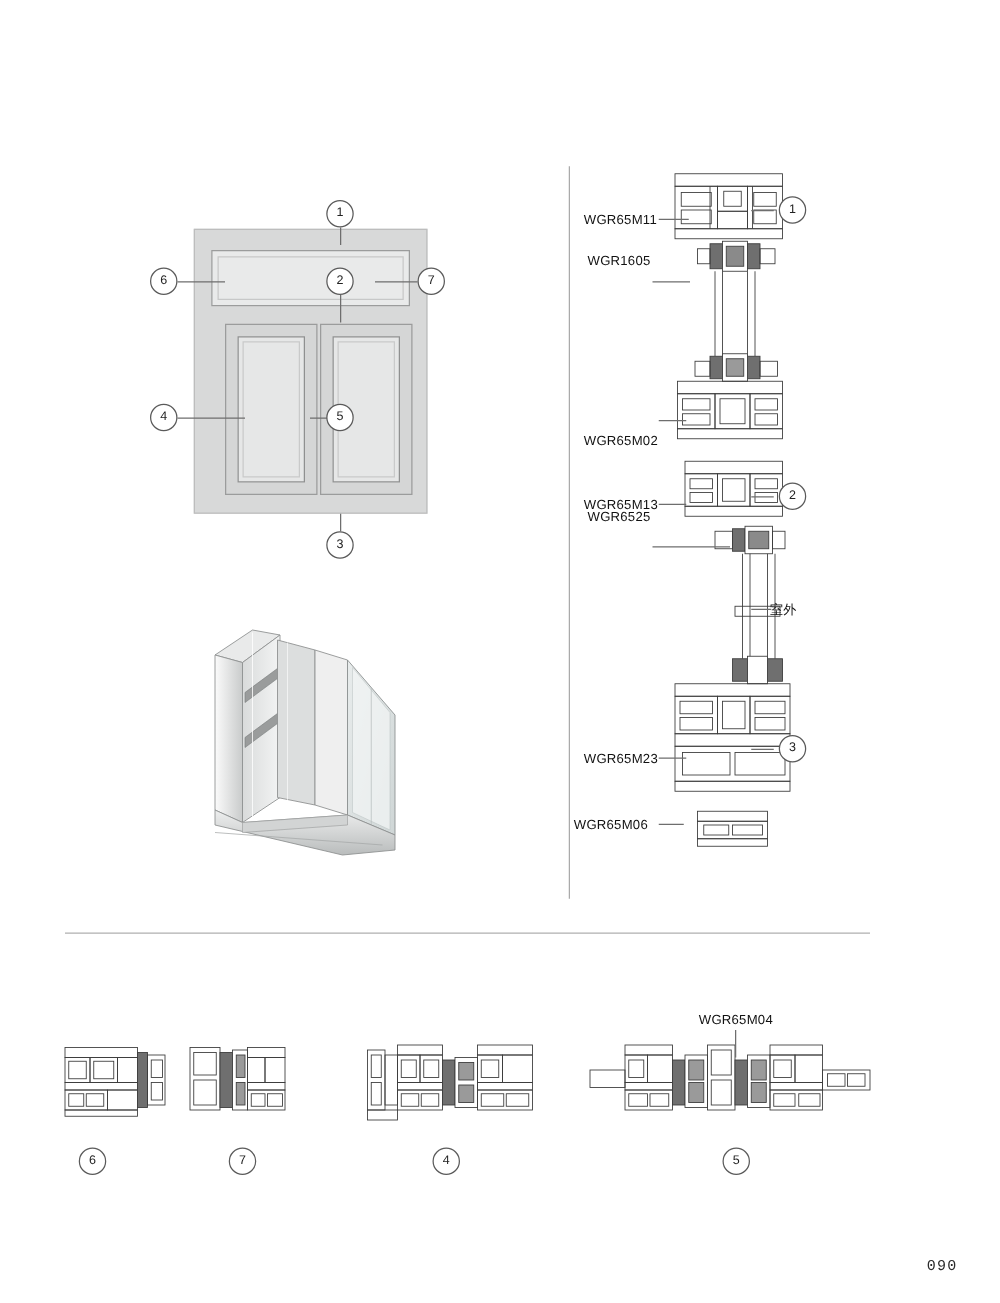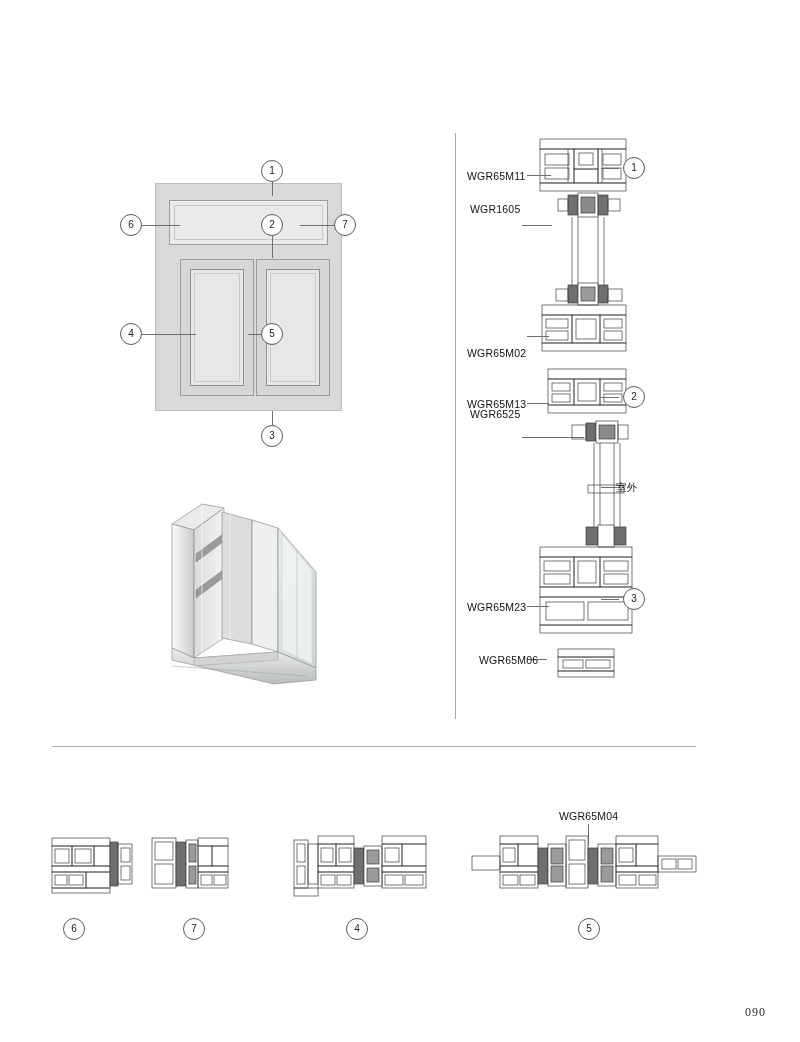--- a/index.html
+++ b/index.html
@@ -130,21 +130,21 @@
   .sect svg { display: block; }
 
   
   #folio {
     position: absolute;
     right: 34px;
     bottom: 22px;
     font-size: 12px;
     letter-spacing: 1px;
     color: #2b2b2b;
-    font-family: Liberation Serif, serif;
+    font-family: Liberation Mono, monospace;
   }
 </style>
 </head>
 <body>
 
 <div class="page">
 
   <div id="elevation" class="abs">
     <div class="elev-frame"></div>
     <div class="elev-transom">
@@ -334,21 +334,21 @@
   <div class="leader" style="left:601px; top:168px; width:18px; height:1px;"></div>
   <div class="leader" style="left:601px; top:397px; width:18px; height:1px;"></div>
   <div class="leader" style="left:601px; top:599px; width:18px; height:1px;"></div>
 
   <div class="lbl" style="left:467px; top:170px;">WGR65M11</div>
   <div class="lbl" style="left:470px; top:203px;">WGR1605</div>
   <div class="lbl" style="left:467px; top:331px;margin-top:16px;">WGR65M02</div>
   <div class="lbl" style="left:467px; top:398px;">WGR65M13</div>
   <div class="lbl" style="left:470px; top:408px;">WGR6525</div>
   <div class="lbl" style="left:467px; top:601px;">WGR65M23</div>
-  <div class="lbl" style="left:479px; top:654px;">WGR65M06</div>
+  <div class="lbl" style="left:459px; top:654px;">WGR65M06</div>
   <div class="lbl" style="left:616px; top:481px; font-family:Liberation Serif, serif;">室外</div>
 
   <div class="callout" style="left:623px; top:157px;">1</div>
   <div class="callout" style="left:623px; top:386px;">2</div>
   <div class="callout" style="left:623px; top:588px;">3</div>
 
   <div class="sect" style="left:50px; top:832px;">
     <svg width="84" height="64" viewBox="0 0 84 64">
       <g fill="none" stroke="#3c3c3c" stroke-width="0.7">
         <rect x="2" y="6" width="58" height="8"></rect>

